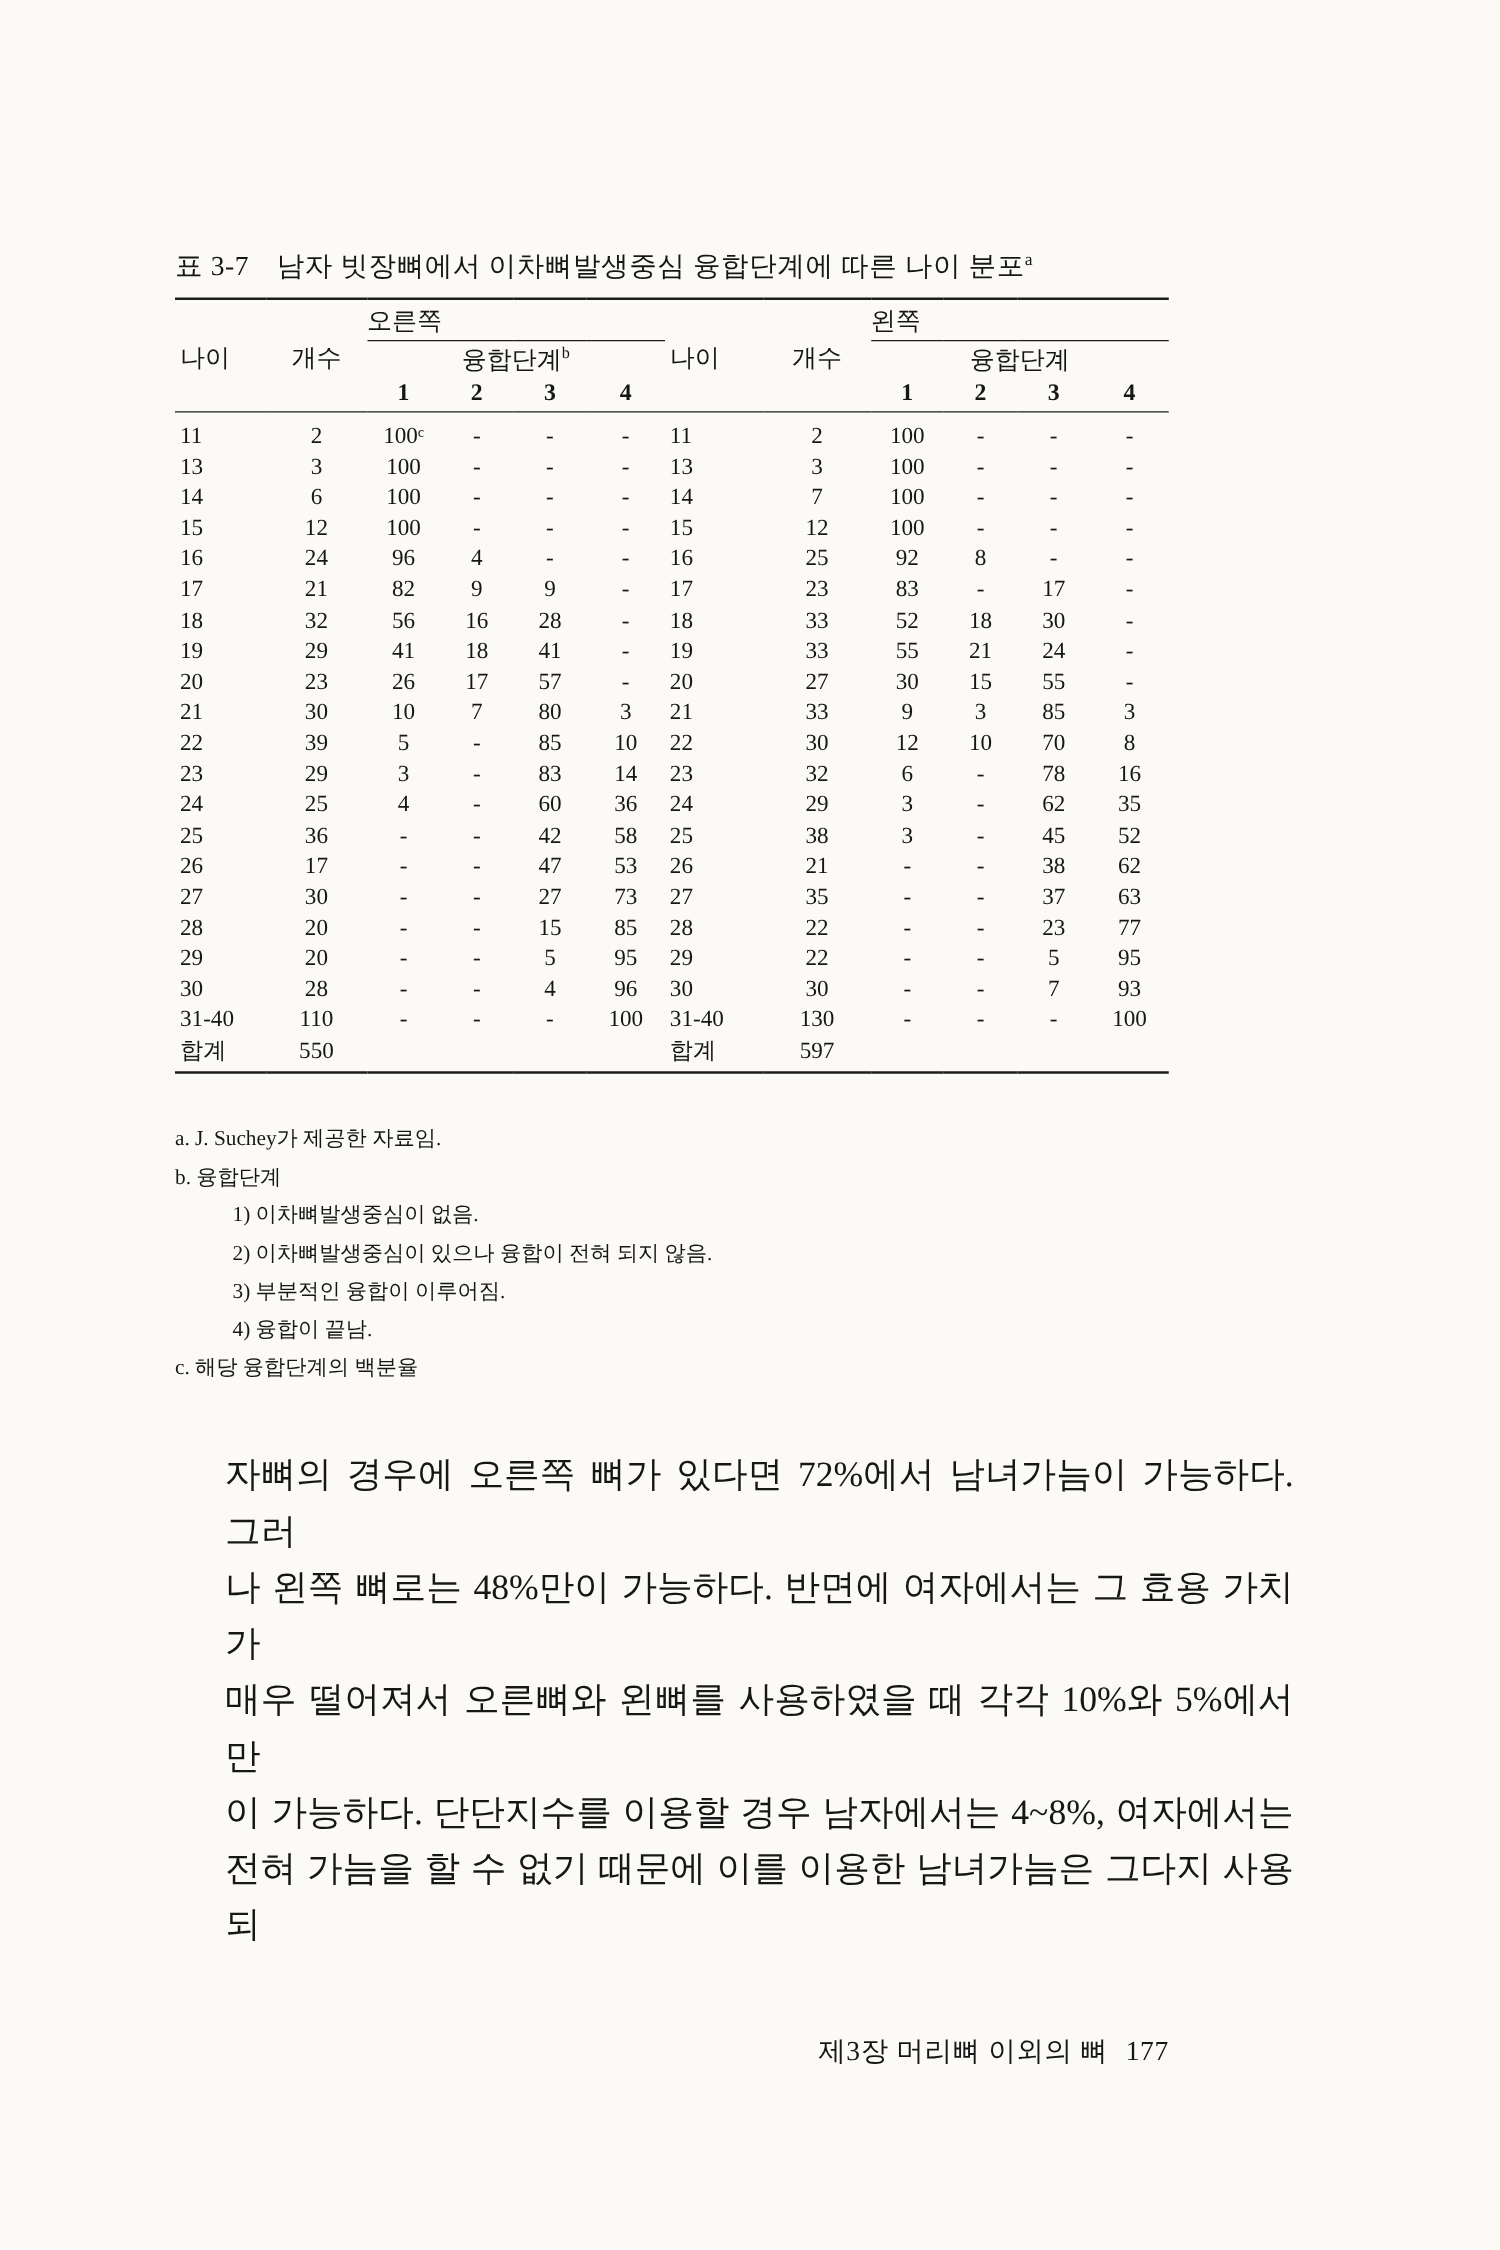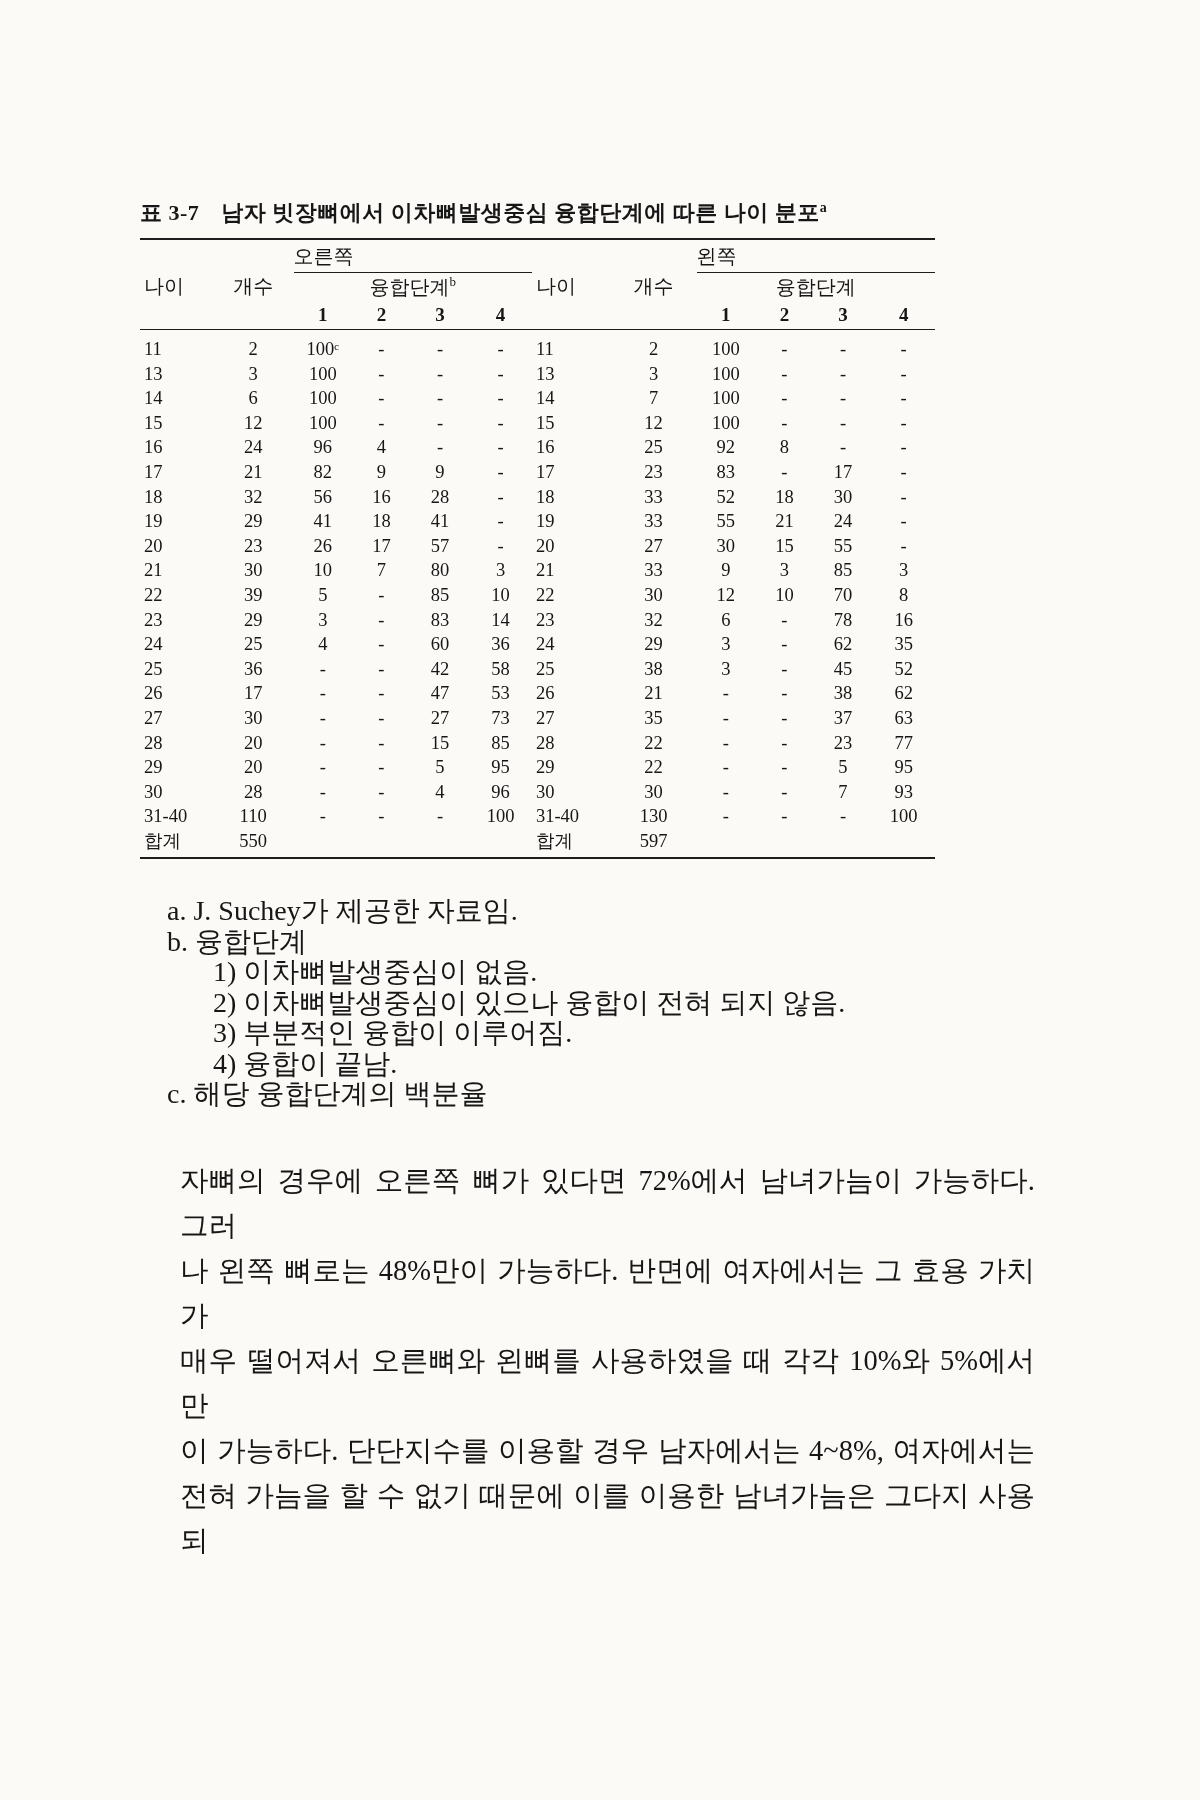--- a/index.html
+++ b/index.html
@@ -7,21 +7,21 @@
     width:1200px; height:1800px;
     background:#fbfaf7;
     color:#161616;
     font-family:"Liberation Serif","DejaVu Serif",serif;
   }
   .page { position:relative; width:1200px; height:1800px; overflow:hidden; }
 
   
   .table-title {
     position:absolute; top:198px; left:140px; width:820px;
-    font-size:22px; letter-spacing:0.5px; white-space:nowrap;font-weight:bold;
+    font-size:22px; letter-spacing:0.5px; white-space:nowrap;
   }
   .table-title .tlabel { margin-right:22px; }
   .table-title sup { font-size:14px; }
 
   
   .table-wrap { position:absolute; top:238px; left:140px; width:795px; }
   table.data {
     border-collapse:collapse; table-layout:fixed; width:795px;
     border-top:2px solid #1d1d1d; border-bottom:2px solid #1d1d1d;
   }
@@ -41,21 +41,21 @@
     text-align:center; font-size:18.5px; height:24.6px; line-height:24.6px;
     white-space:nowrap;
   }
   tbody td.c0, tbody td.c6 { text-align:left; padding-left:4px; }
   tbody tr:first-child td { padding-top:7px; }
   tbody tr:last-child td { padding-bottom:4px; }
 
   
   .footnotes {
     position:absolute; top:896px; left:140px; width:820px;
-    font-size:28px; line-height:30.5px;margin-left:27px;
+    font-size:17px; line-height:30.5px;
   }
   .footnotes .fn-indent { padding-left:46px; }
 
   
   .paragraph {
     position:absolute; top:1158px; left:180px; width:855px;
     font-size:28.5px; line-height:45px;
   }
   .paragraph .pline { text-align:justify; text-align-last:justify; }
 
@@ -431,14 +431,17 @@
   </div>
 
   <div class="paragraph">
     <div class="pline">자뼈의 경우에 오른쪽 뼈가 있다면 72%에서 남녀가늠이 가능하다. 그러</div>
     <div class="pline">나 왼쪽 뼈로는 48%만이 가능하다. 반면에 여자에서는 그 효용 가치가</div>
     <div class="pline">매우 떨어져서 오른뼈와 왼뼈를 사용하였을 때 각각 10%와 5%에서만</div>
     <div class="pline">이 가능하다. 단단지수를 이용할 경우 남자에서는 4~8%, 여자에서는</div>
     <div class="pline">전혀 가늠을 할 수 없기 때문에 이를 이용한 남녀가늠은 그다지 사용되</div>
   </div>
 
+  <div class="page-footer">
+    <span>제3장 머리뼈 이외의 뼈</span><span class="pagenum">177</span>
+  </div>
 
 </div>
 
 </body></html>

